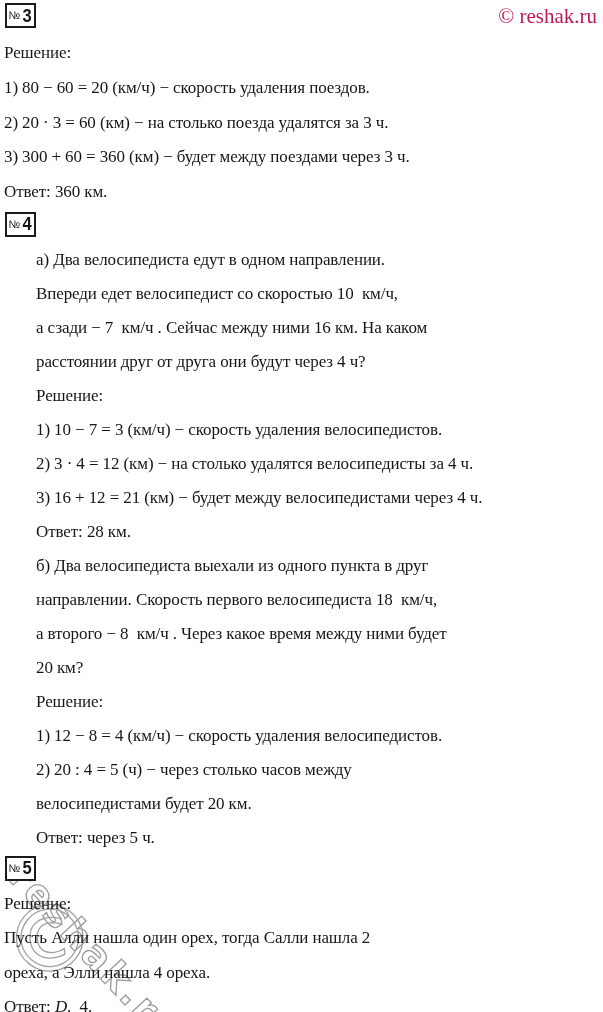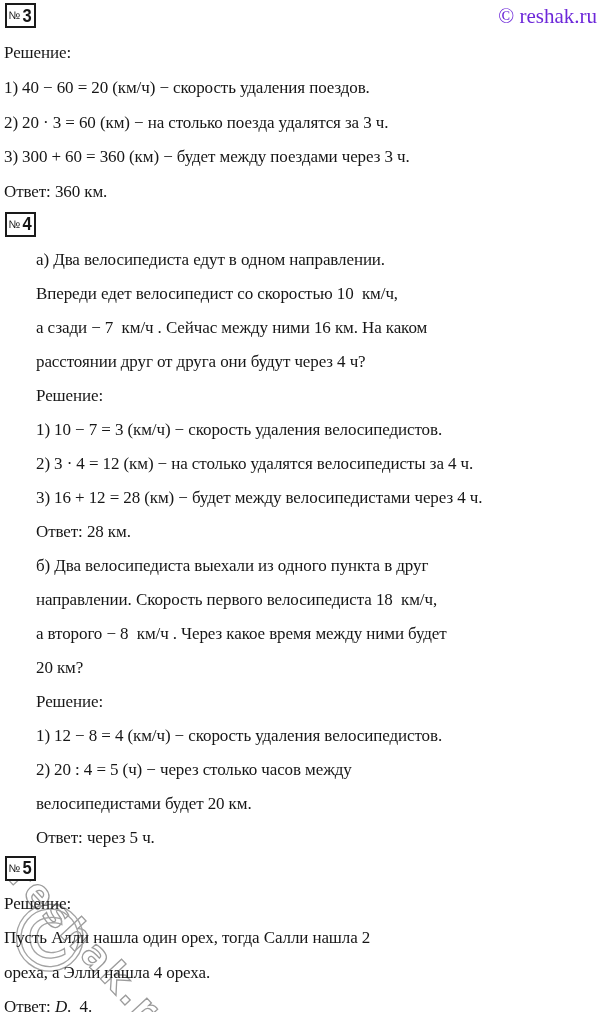--- a/index.html
+++ b/index.html
@@ -20,21 +20,21 @@
     height: 1012px;
     padding: 3px 0 0 4px;
     box-sizing: border-box;
   }
   .copyright {
     position: absolute;
     top: 4px;
     right: 6px;
     font-size: 21px;
     line-height: 24px;
-    color: #6d28d9;
+    color: #be185d;
     z-index: 2;
   }
   .numbox {
     position: relative;
     z-index: 2;
     display: inline-flex;
     align-items: center;
     justify-content: center;
     gap: 2px;
     border: 2px solid #1a1a1a;
@@ -114,40 +114,40 @@
 
   <div class="copyright">© reshak.ru</div>
 
   <div class="numbox box3">
     <span class="numero">№</span>
     <span class="digit">3</span>
   </div>
 
   <div class="sec sec3">
     <div class="line">Решение:</div>
-    <div class="line">1) 40 − 60 = 20 (км/ч) − скорость удаления поездов.</div>
+    <div class="line">1) 80 − 60 = 20 (км/ч) − скорость удаления поездов.</div>
     <div class="line">2) 20 · 3 = 60 (км) − на столько поезда удалятся за 3 ч.</div>
     <div class="line">3) 300 + 60 = 360 (км) − будет между поездами через 3 ч.</div>
     <div class="line">Ответ: 360 км.</div>
   </div>
 
   <div class="numbox box4">
     <span class="numero">№</span>
     <span class="digit">4</span>
   </div>
 
   <div class="sec sec4">
     <div class="line">а) Два велосипедиста едут в одном направлении.</div>
     <div class="line">Впереди едет велосипедист со скоростью 10  км/ч,</div>
     <div class="line">а сзади − 7  км/ч . Сейчас между ними 16 км. На каком</div>
     <div class="line">расстоянии друг от друга они будут через 4 ч?</div>
     <div class="line">Решение:</div>
     <div class="line">1) 10 − 7 = 3 (км/ч) − скорость удаления велосипедистов.</div>
     <div class="line">2) 3 · 4 = 12 (км) − на столько удалятся велосипедисты за 4 ч.</div>
-    <div class="line">3) 16 + 12 = 28 (км) − будет между велосипедистами через 4 ч.</div>
+    <div class="line">3) 16 + 12 = 21 (км) − будет между велосипедистами через 4 ч.</div>
     <div class="line">Ответ: 28 км.</div>
     <div class="line">б) Два велосипедиста выехали из одного пункта в друг</div>
     <div class="line">направлении. Скорость первого велосипедиста 18  км/ч,</div>
     <div class="line">а второго − 8  км/ч . Через какое время между ними будет</div>
     <div class="line">20 км?</div>
     <div class="line">Решение:</div>
     <div class="line">1) 12 − 8 = 4 (км/ч) − скорость удаления велосипедистов.</div>
     <div class="line">2) 20 : 4 = 5 (ч) − через столько часов между</div>
     <div class="line">велосипедистами будет 20 км.</div>
     <div class="line">Ответ: через 5 ч.</div>

